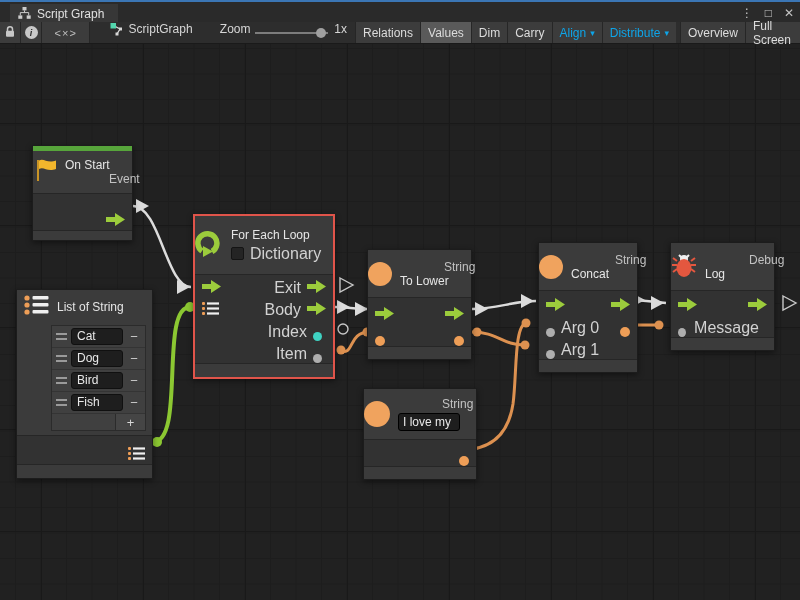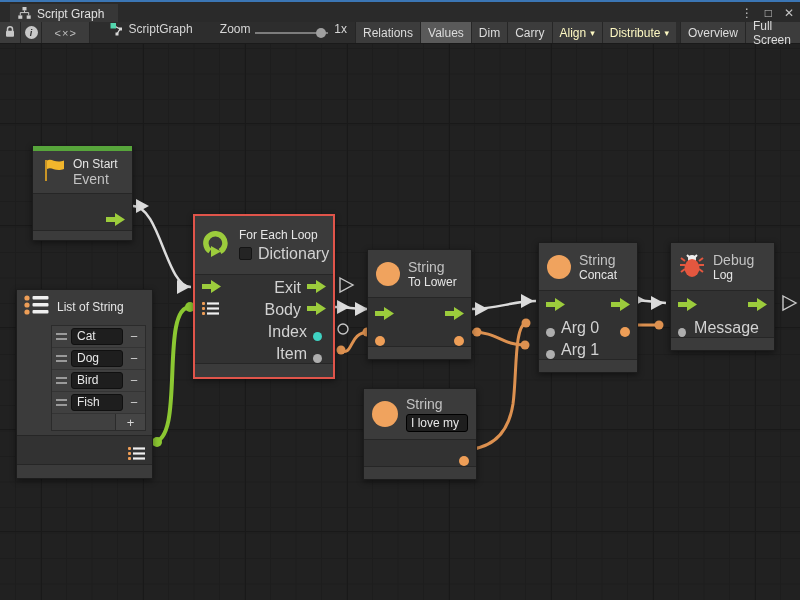--- a/index.html
+++ b/index.html
@@ -18,46 +18,46 @@
   .tb-btn { display:flex; align-items:center; justify-content:center; background:#3c3c3c; border-right:1px solid #262626; padding:0 8px; }
   .tb-btn.icon-btn { width:26px; padding:0; }
   .tb-btn.wide { width:56px; }
   .tb-plain { display:flex; gap:5px; padding:0 8px; }
   .tb-spacer { width:14px; }
   .zoom-track { width:92px; height:2px; background:#7d7d7d; position:relative; align-self:center; margin:0 4px; }
   .zoom-knob { position:absolute; right:2px; top:-4px; width:10px; height:10px; border-radius:50%; background:#a0a0a0; }
   .tb-right { margin-left:auto; display:flex; align-items:stretch; }
   .tb-tbtn { display:flex; align-items:center; gap:4px; padding:0 7px; background:#3c3c3c; border-left:1px solid #262626; color:#dcdcdc; }
   .tb-tbtn.active { background:#5a5a5a; }
-  .tb-tbtn.disabled { color:#fef9c3; }
+  .tb-tbtn.disabled { color:#0ea5e9; }
   .tb-gap { width:6px; background:#2d2d2d; }
   .dd-arrow { font-size:9px; }
   .info-circle { width:13px; height:13px; border-radius:50%; background:#c8c8c8; color:#2b2b2b; font-size:9px; font-weight:bold; display:flex; align-items:center; justify-content:center; font-style:italic; }
   .code-glyph { color:#c0c0c0; font-size:11px; letter-spacing:1px; }
 
   
   .canvas { position:absolute; left:0; top:44px; width:800px; height:556px;
     background-color:#212121;
     background-image:
       linear-gradient(#191919 1px, transparent 1px),
       linear-gradient(90deg, #191919 1px, transparent 1px),
       linear-gradient(#1d1d1d 1px, transparent 1px),
       linear-gradient(90deg, #1d1d1d 1px, transparent 1px);
     background-size:102px 102px, 102px 102px, 25.5px 25.5px, 25.5px 25.5px;
     background-position:0 79px, 41px 0, 0 4px, 15px 0; }
   .wires { position:absolute; left:0; top:0; width:800px; height:556px; z-index:5; pointer-events:none; }
 
   
   .node { position:absolute; z-index:10; background:#3b3b3b; border:1px solid #1c1c1c; box-shadow:0 2px 6px rgba(0,0,0,.45); }
   .node.selected { border:2px solid #e0544a; }
-  .nhead { background:#3b3b3b; display:flex; align-items:center; gap:8px; padding:6px 8px; }
+  .nhead { background:#3b3b3b; display:flex; align-items:center; gap:8px; padding:6px 0; }
   .nports { background:#323232; border-top:1px solid #262626; border-bottom:1px solid #262626; }
   .nfoot { background:#3b3b3b; }
   .ntitle { font-size:12px; color:#e6e6e6; white-space:nowrap; }
-  .nkind { font-size:14px; color:#c2c2c2; white-space:nowrap; }
+  .nkind { font-size:12px; color:#c2c2c2; white-space:nowrap;margin-left:44px; }
   .prow { display:flex; align-items:flex-end; padding:0 7px; gap:6px; }
   .plabel { font-size:16px; color:#d2d2d2; white-space:nowrap; }
   .grow { flex:1; }
   .fa path { fill:#9ccc3c; }
   .dot { border-radius:50%; }
   .dot.orange { width:10px; height:10px; background:#ee9e57; }
   .dot.gray { width:9px; height:9px; background:#aeaeae; }
   .dot.teal { width:9px; height:9px; background:#3fd2c2; }
   .big-circle { width:24px; height:24px; border-radius:50%; background:#f0a35e; flex:none; }
 

